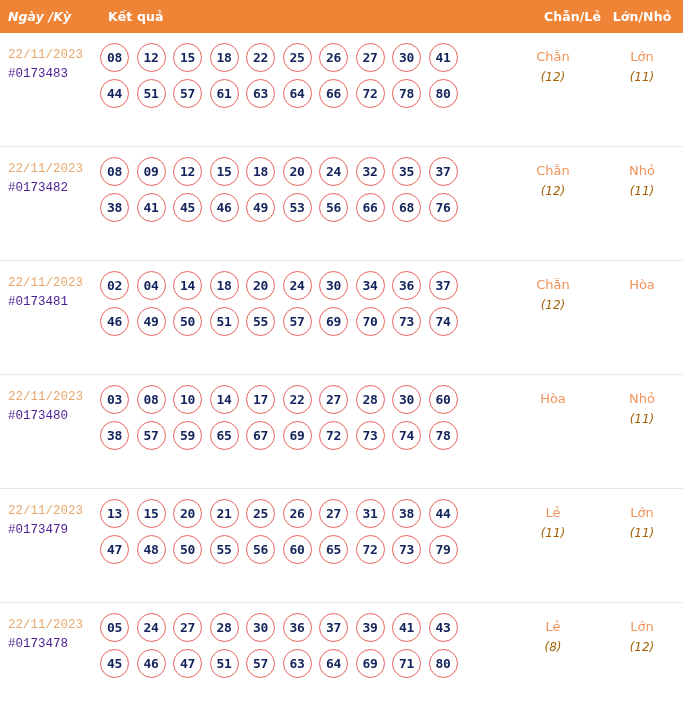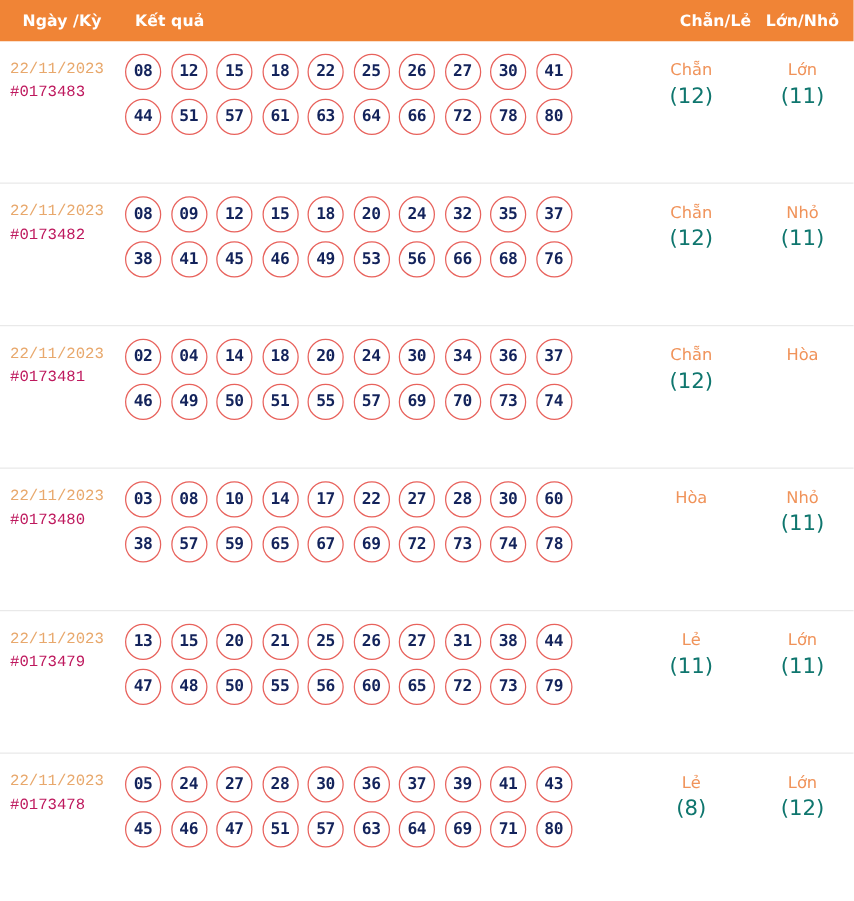--- a/index.html
+++ b/index.html
@@ -18,21 +18,21 @@
   .thead{
     height:33px;
     background:#f08436;
     display:flex;
     align-items:center;
     color:#ffffff;
     font-size:12.5px;
     font-weight:bold;
     letter-spacing:.1px;
   }
-  .th-date{width:98px;padding-left:18px;box-sizing:border-box;}
+  .th-date{width:98px;padding-left:8px;box-sizing:border-box;font-style:italic;}
   .th-result{flex:1 1 auto;padding-left:10px;box-sizing:border-box;}
   .th-oe{width:96px;text-align:right;}
   .th-bs{width:82px;text-align:center;}
 
   
   .row{
     display:flex;
     align-items:flex-start;
     border-bottom:1px solid #e9e9e9;
     min-height:114px;
@@ -42,21 +42,21 @@
 
   .cell-date{
     width:98px;
     box-sizing:border-box;
     padding:13px 0 0 8px;
     color:#e8a86c;
     font-size:12.5px;
     line-height:19px;
     font-family:Liberation Mono, monospace;
   }
-  .cell-date .kyline{display:block;color:#be185d;}
+  .cell-date .kyline{display:block;color:#4c1d95;}
 
   .cell-result{
     flex:1 1 auto;
     box-sizing:border-box;
     padding:10px 0 8px 2px;
   }
   .ball-line{
     display:flex;
     gap:7.5px;
     margin-bottom:7px;
@@ -81,21 +81,21 @@
   .cell-oe,.cell-bs{
     box-sizing:border-box;
     padding-top:13px;
     text-align:center;
     color:#f0935a;
     font-size:13px;
     line-height:21px;
   }
   .cell-oe{width:96px;}
   .cell-bs{width:82px;}
-  .cell-oe .cnt,.cell-bs .cnt{display:block;color:#0f766e;font-size:17px;}
+  .cell-oe .cnt,.cell-bs .cnt{display:block;color:#a16207;font-size:12px;font-style:italic;}
 </style>
 </head>
 <body>
 
 <div class="table">
 
   <div class="thead">
     <div class="th-date">Ngày /Kỳ</div>
     <div class="th-result">Kết quả</div>
     <div class="th-oe">Chẵn/Lẻ</div>

